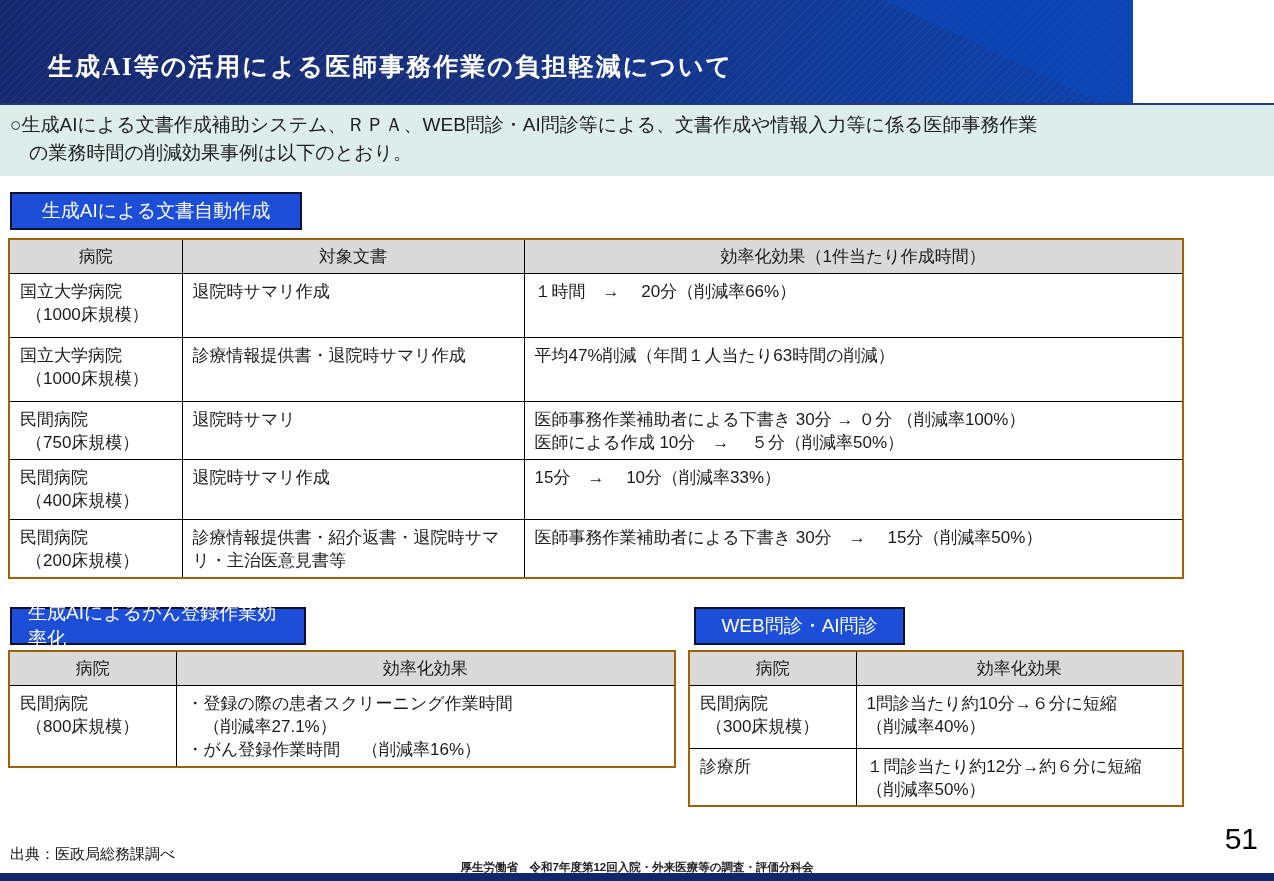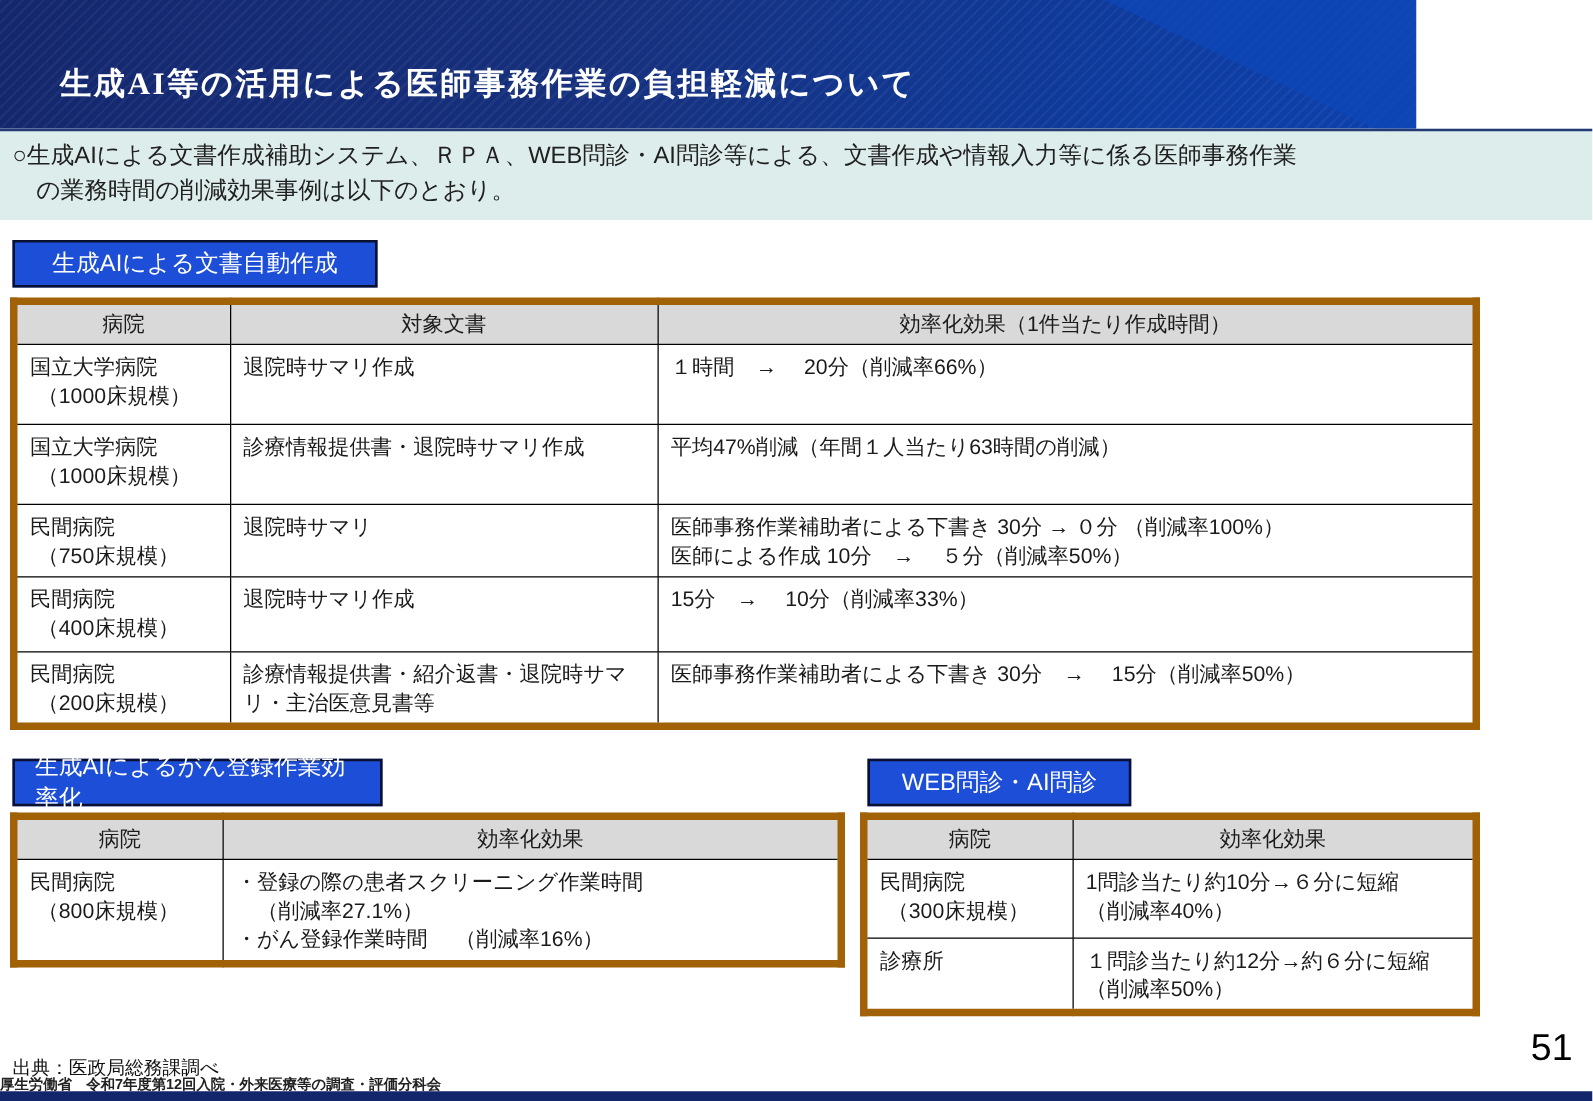--- a/index.html
+++ b/index.html
@@ -50,41 +50,41 @@
     color:#ffffff;font-size:19px;
     display:flex;align-items:center;justify-content:center;
     padding:0 16px;
   }
   .lbl-doc{left:10px;top:192px;width:292px;}
   .lbl-cancer{left:10px;top:607px;width:296px;}
   .lbl-web{left:694px;top:607px;width:211px;}
 
   
   table{border-collapse:collapse;table-layout:fixed;background:#fff;}
-  table{border:6px solid #a16207;}
+  table{border:2px solid #a16207;}
   th,td{border:1px solid #000;box-sizing:border-box;}
   th{
     background:#d9d9d9;font-weight:normal;font-size:17px;
     text-align:center;height:34px;padding:2px 6px;
   }
   td{vertical-align:top;font-size:17px;line-height:1.38;padding:6px 10px 4px 10px;}
   .b{font-weight:normal;}
   .size-line{padding-left:6px;}
 
   .tbl-doc{position:absolute;left:8px;top:238px;width:1176px;}
   .tbl-cancer{position:absolute;left:8px;top:650px;width:668px;}
   .tbl-web{position:absolute;left:688px;top:650px;width:496px;}
 
   .r64{height:64px;} .r58{height:58px;} .r60{height:60px;} .r59{height:59px;}
   .r82{height:82px;} .r63{height:63px;} .r62{height:49px;margin-top:12px;}
 
   
   .source-note{position:absolute;left:10px;top:845px;font-size:15px;color:#111;}
   .footer-note{
-    position:absolute;left:0;top:860px;width:1274px;text-align:left;
+    position:absolute;left:0;top:860px;width:1274px;text-align:center;
     font-size:11.5px;font-weight:bold;color:#222;
   }
   .page-number{position:absolute;right:16px;top:822px;font-size:30px;color:#000;}
   .bottom-bar{position:absolute;left:0;bottom:0;width:1274px;height:8px;background:#13266b;}
 </style>
 </head>
 <body>
 
 <div class="stage">
 

